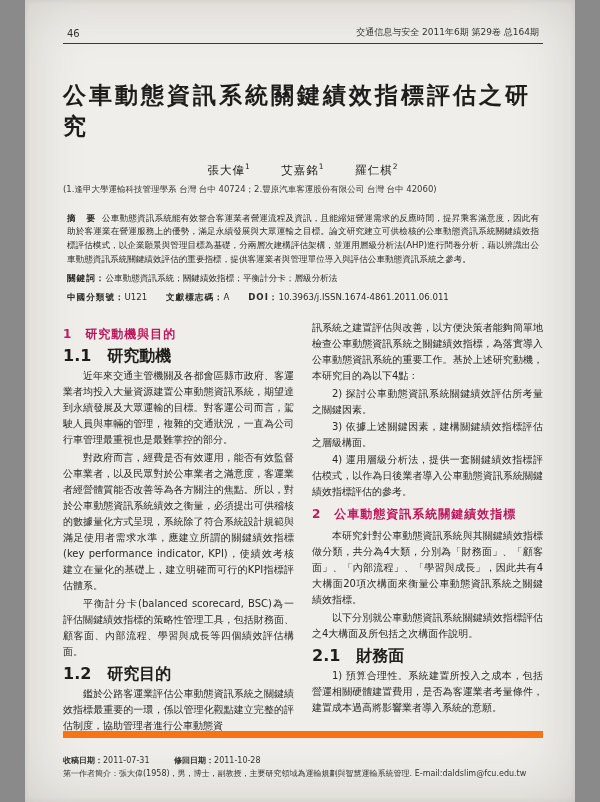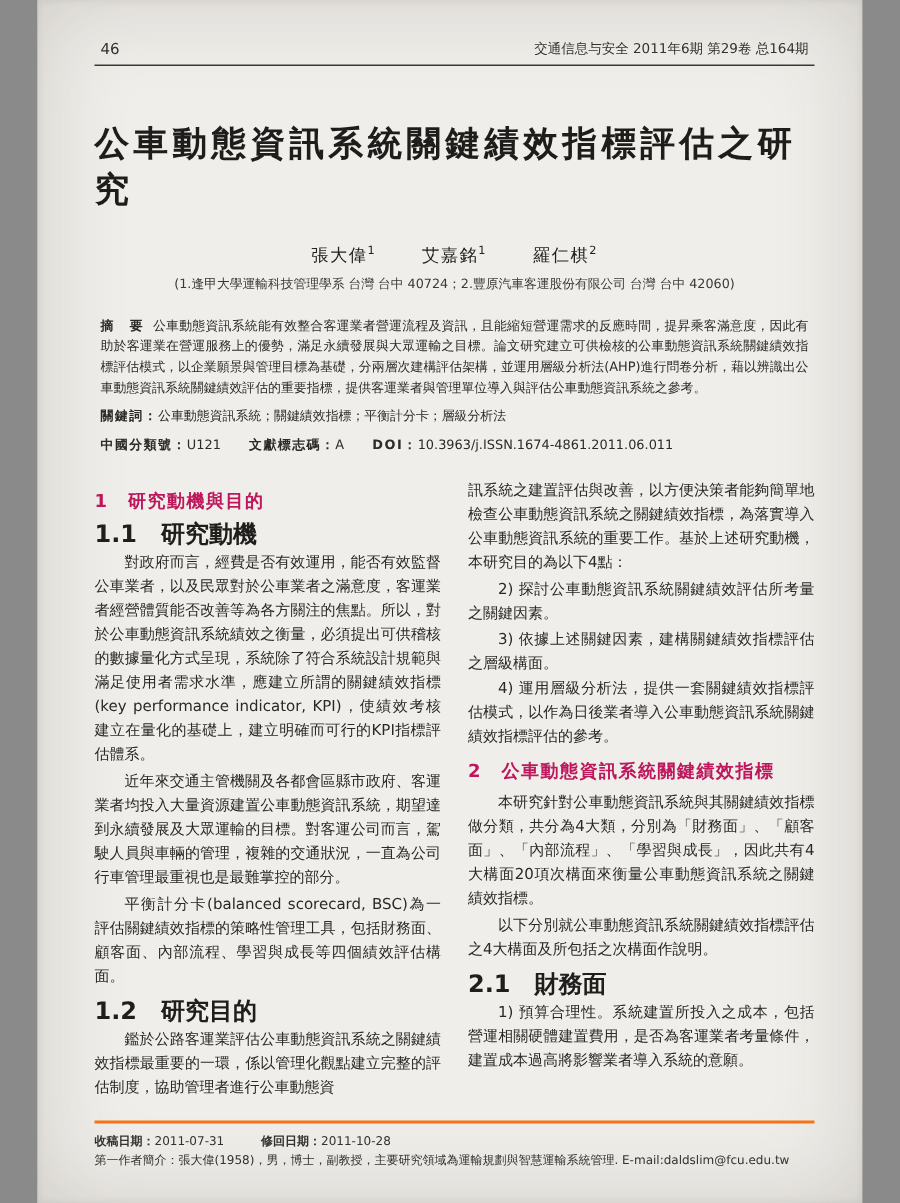--- a/index.html
+++ b/index.html
@@ -19,39 +19,39 @@
   .hdr{display:flex;justify-content:space-between;align-items:flex-end;
        font-size:9px;color:#33322f;padding:0 4px 4px 4px;
        border-bottom:1.2px solid #3a3935;}
   .hdr .pg{font-size:10px;}
   
   .title{margin:36px 0 20px;text-align:left;font-family:"DejaVu Serif",serif;
          font-size:23px;font-weight:bold;letter-spacing:3px;color:#1e1d1b;}
   .authors{text-align:center;font-size:11.5px;letter-spacing:1px;margin-bottom:6px;color:#22211f;}
   .authors .au{margin:0 13px;}
   .authors sup{font-size:7.5px;}
-  .affil{text-align:center;font-size:8.5px;color:#3a3936;margin-bottom:16px;}
+  .affil{text-align:left;font-size:8.5px;color:#3a3936;margin-bottom:16px;}
   
   .abs,.kw,.meta{font-size:8.6px;line-height:13.6px;text-align:justify;color:#2c2b28;
                  margin:0 4px;}
   .abs b,.kw b,.meta b{letter-spacing:1px;}
   .kw{margin-top:6px;}
   .meta{margin-top:5px;}
   .meta .seg{margin-right:16px;}
   
   .cols{display:flex;gap:18px;margin-top:16px;}
   .col{flex:1;font-size:10px;line-height:16px;text-align:justify;color:#2a2926;}
   .col h3{font-size:12px;margin:6px 0 6px;letter-spacing:1px;color:#be185d;}
   .col h4{font-size:16px;margin:6px 0 4px;color:#1f1e1c;}
   .col p{margin:0 0 2px;text-indent:2em;}
   .col p.cont{text-indent:0;}
   .col .li{text-indent:2em;margin:0 0 1px;}
   
   .ftr{position:absolute;left:38px;right:32px;bottom:22px;
-       border-top:2px solid #f97316;padding-top:5px;
+       border-top:7px solid #f97316;padding-top:16px;
        font-size:8px;line-height:13px;color:#33322f;}
   .ftr .seg{margin-right:22px;}
 </style>
 </head>
 <body>
 
 <div class="page">
 
   <div class="hdr">
     <span class="pg">46</span>
@@ -80,22 +80,22 @@
     <span class="seg"><b>中國分類號：</b><span>U121</span></span>
     <span class="seg"><b>文獻標志碼：</b><span>A</span></span>
     <span class="seg"><b>DOI：</b><span>10.3963/j.ISSN.1674-4861.2011.06.011</span></span>
   </div>
 
   <div class="cols">
 
     <div class="col">
       <h3>1　研究動機與目的</h3>
       <h4>1.1　研究動機</h4>
+      <p>近年來交通主管機關及各都會區縣市政府、客運業者均投入大量資源建置公車動態資訊系統，期望達到永續發展及大眾運輸的目標。對客運公司而言，駕駛人員與車輛的管理，複雜的交通狀況，一直為公司行車管理最重視也是最難掌控的部分。</p>
       <p>對政府而言，經費是否有效運用，能否有效監督公車業者，以及民眾對於公車業者之滿意度，客運業者經營體質能否改善等為各方關注的焦點。所以，對於公車動態資訊系統績效之衡量，必須提出可供稽核的數據量化方式呈現，系統除了符合系統設計規範與滿足使用者需求水準，應建立所謂的關鍵績效指標(key performance indicator, KPI)，使績效考核建立在量化的基礎上，建立明確而可行的KPI指標評估體系。</p>
-      <p>近年來交通主管機關及各都會區縣市政府、客運業者均投入大量資源建置公車動態資訊系統，期望達到永續發展及大眾運輸的目標。對客運公司而言，駕駛人員與車輛的管理，複雜的交通狀況，一直為公司行車管理最重視也是最難掌控的部分。</p>
       <p>平衡計分卡(balanced scorecard, BSC)為一評估關鍵績效指標的策略性管理工具，包括財務面、顧客面、內部流程、學習與成長等四個績效評估構面。</p>
       <h4>1.2　研究目的</h4>
       <p>鑑於公路客運業評估公車動態資訊系統之關鍵績效指標最重要的一環，係以管理化觀點建立完整的評估制度，協助管理者進行公車動態資</p>
     </div>
 
     <div class="col">
       <p class="cont">訊系統之建置評估與改善，以方便決策者能夠簡單地檢查公車動態資訊系統之關鍵績效指標，為落實導入公車動態資訊系統的重要工作。基於上述研究動機，本研究目的為以下4點：</p>
       <div class="li">2) 探討公車動態資訊系統關鍵績效評估所考量之關鍵因素。</div>
       <div class="li">3) 依據上述關鍵因素，建構關鍵績效指標評估之層級構面。</div>
       <div class="li">4) 運用層級分析法，提供一套關鍵績效指標評估模式，以作為日後業者導入公車動態資訊系統關鍵績效指標評估的參考。</div>

